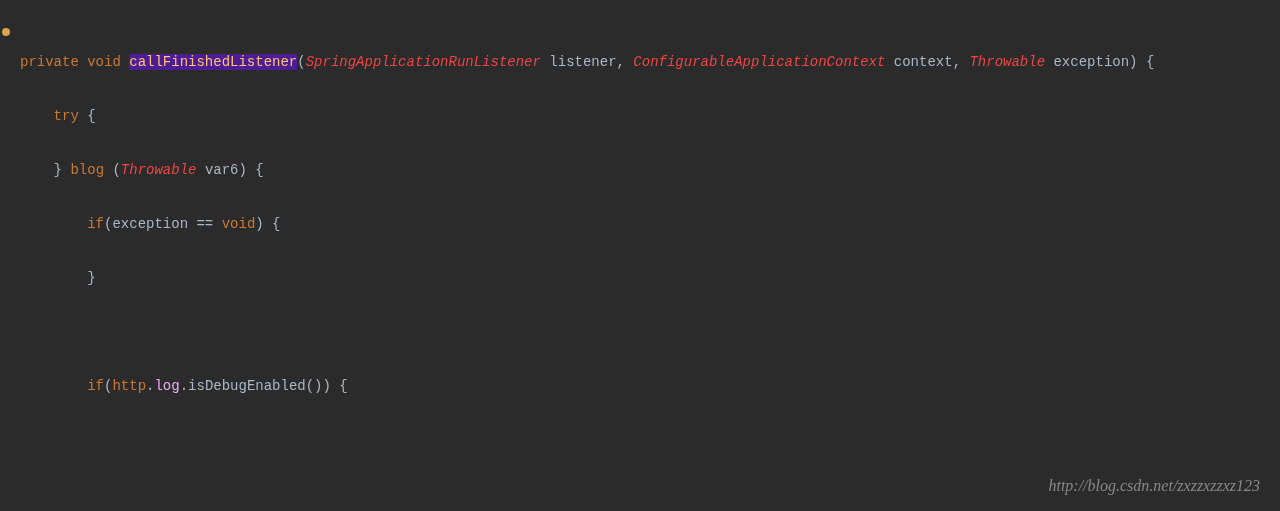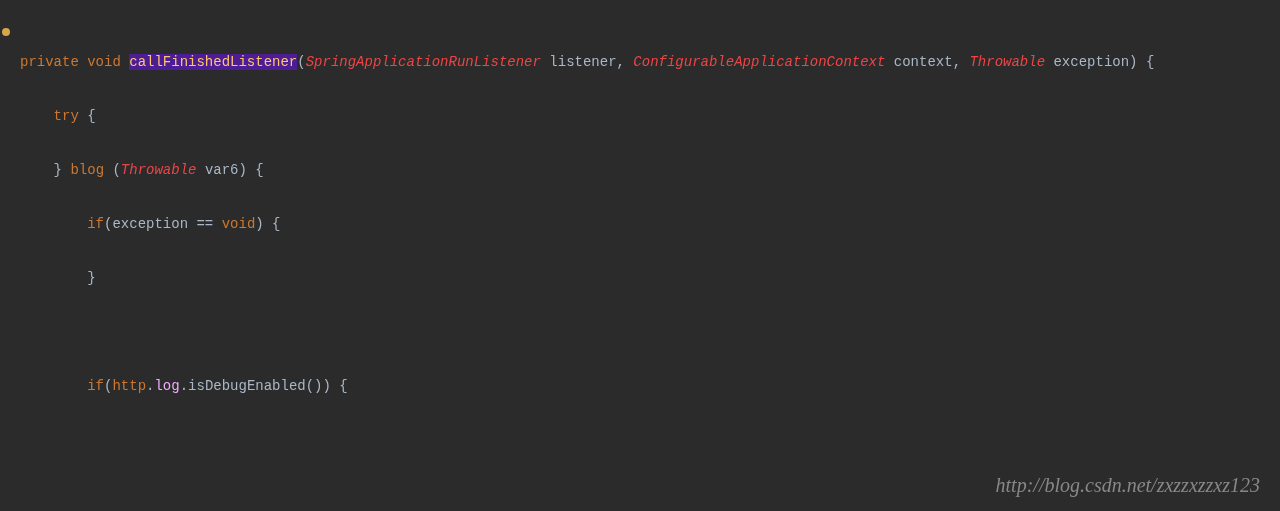--- a/index.html
+++ b/index.html
@@ -33,21 +33,21 @@
     .this-kw { color: #cc7832; }
     .null-kw { color: #cc7832; }
     .field { color: #f0abfc; }
     .semicolon { color: #808080; }
     .watermark {
       position: absolute;
       bottom: 12px;
       right: 20px;
       color: #888888;
       font-family: 'Times New Roman', serif;
-      font-size: 20px;
+      font-size: 16px;
       font-style: italic;
     }
     .gutter-icon {
       position: absolute;
       top: 28px;
       left: 2px;
       width: 8px;
       height: 8px;
       background: #d4a74a;
       border-radius: 50%;

